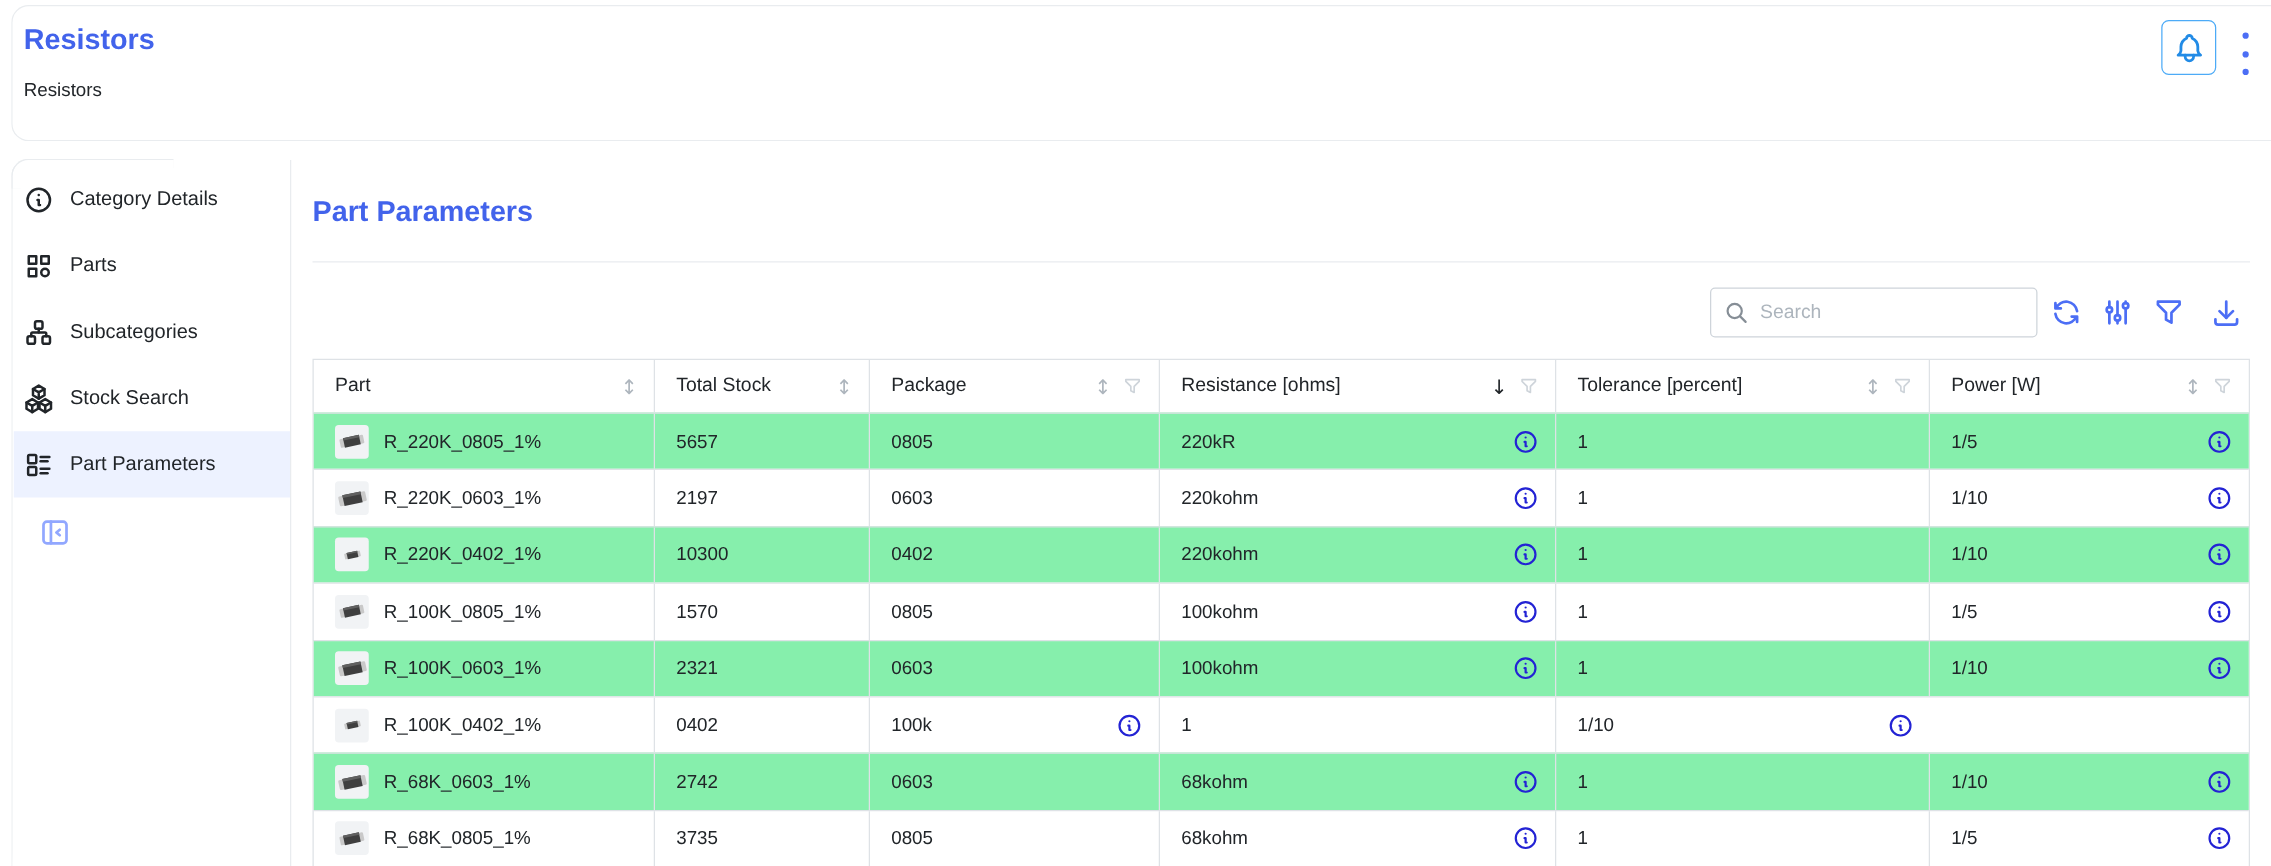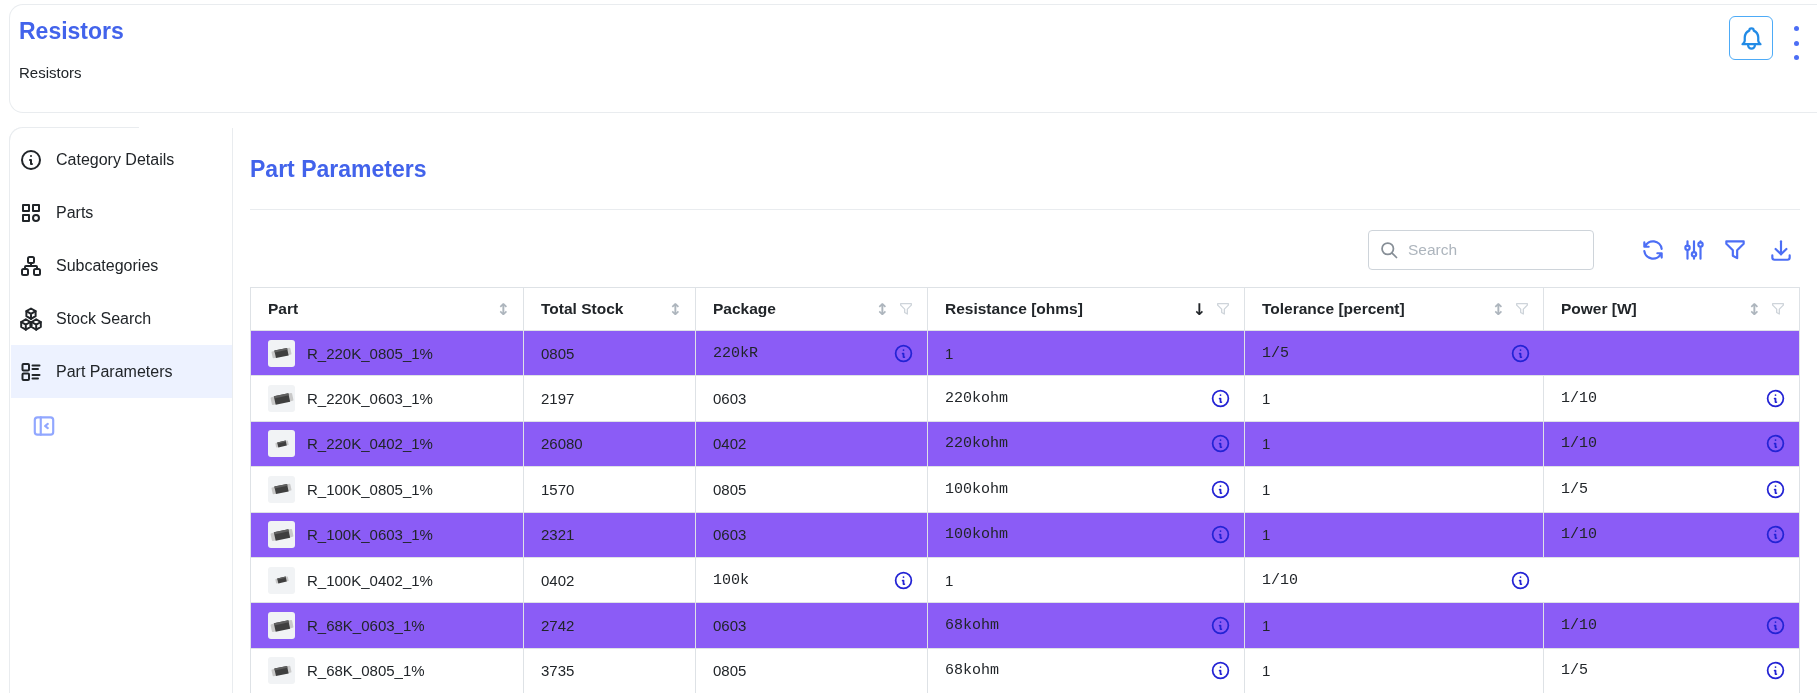--- a/index.html
+++ b/index.html
@@ -34,45 +34,45 @@
   .sidebar-nav { position:absolute; left:11px; top:133px; width:221px; }
   .nav-item { display:flex; align-items:center; height:53px; padding-left:8px; gap:13px;
     font-size:16px; color:#212529; cursor:pointer; }
   .nav-item.active { background:#edf2ff; }
   .nav-item .nav-ic { width:24px; height:24px; color:#212529; flex:0 0 auto; }
   .collapse-btn { position:absolute; left:31px; top:413px; width:26px; height:26px; color:#91a7ff; cursor:pointer; }
 
   
   .panel-title { position:absolute; left:250px; top:156px; font-size:23px; font-weight:700; color:#4263eb; }
   .panel-divider { position:absolute; left:250px; top:209px; width:1550px; height:1px; background:#e9ecef; }
-  .search-box { position:absolute; left:1368px; top:230px; width:226px; height:40px;
+  .search-box { position:absolute; left:1368px; top:230px; width:262px; height:40px;
     border:1px solid #ced4da; border-radius:4px; background:#fff; display:flex; align-items:center; padding:0 10px; gap:8px; }
   .search-box .mag { color:#868e96; flex:0 0 auto; }
   .search-box input { border:none; outline:none; flex:1; font-size:15.5px; font-family:inherit; color:#212529; min-width:0; }
   .search-box input::placeholder { color:#adb5bd; }
   .tb-ic { position:absolute; top:237px; width:26px; height:26px; color:#4c6ef5; cursor:pointer; }
   .tb-refresh { left:1640px; } .tb-adjust { left:1681px; } .tb-filter { left:1722px; } .tb-download { left:1768px; }
 
   
   .ptable { position:absolute; left:250px; top:287px; width:1550px; border:1px solid #dee2e6; background:#fff; }
   .trow { display:grid; grid-template-columns:273px 172px 232px 317px 299px 255px; height:45.4px; border-top:1px solid #dee2e6; }
   .trow.thead { height:42px; border-top:none; }
   .tcell { display:flex; align-items:center; padding:0 13px 0 17px; border-right:1px solid #dee2e6;
     font-size:15px; overflow:hidden; white-space:nowrap; }
   .tcell:last-child { border-right:none; }
-  .thead .tcell { font-size:15.5px; font-weight:700;justify-content:center; }
-  .trow.odd { background:#8b5cf6; }
+  .thead .tcell { font-size:15.5px; font-weight:400;justify-content:center; }
+  .trow.odd { background:#86efac; }
   .hlabel { margin-right:auto; }
   .sort-glyph { font-size:16px; color:#adb5bd; margin-left:8px; font-family:"DejaVu Sans", sans-serif; }
   .sort-glyph.desc { color:#212529; }
   .funnel { color:#ced4da; margin-left:9px; }
   .part-thumb { width:27px; height:27px; border-radius:3px; background:#f1f3f5;
     display:flex; align-items:center; justify-content:center; margin-right:12px; flex:0 0 auto; }
   .chip-0603 svg { width:24px; } .chip-0805 svg { width:21px; } .chip-0402 svg { width:14px; }
-  .cell-spread { justify-content:space-between;font-family:Liberation Mono, monospace; }
+  .cell-spread { justify-content:space-between; }
   .info-ic { width:21px; height:21px; color:#2323d4; cursor:pointer; flex:0 0 auto; }
 </style>
 </head>
 <body>
 
 <div class="header-frame"></div>
 <div class="main-frame"></div>
 <div class="main-frame-corner"></div>
 <div class="sidebar-divider"></div>
 
@@ -258,20 +258,23 @@
                 <rect x="1" y="3" width="5" height="8" rx="1" fill="#c9c9c9"></rect>
                 <rect x="18" y="3" width="5" height="8" rx="1" fill="#c9c9c9"></rect>
                 <rect x="4.6" y="2.6" width="14.8" height="8.8" fill="#3f3f3f"></rect>
                 <rect x="4.6" y="2.6" width="14.8" height="2.2" fill="#606060"></rect>
               </g>
             </svg>
           </span>
           <span>R_220K_0805_1%</span>
         </div>
         <div class="tcell">
+          <span>5657</span>
+        </div>
+        <div class="tcell">
           <span>0805</span>
         </div>
         <div class="tcell cell-spread">
           <span>220kR</span>
           <span class="info-ic">
             <svg class="stroke-ic" viewBox="0 0 24 24" width="21" height="21">
               <circle cx="12" cy="12" r="9"></circle>
               <path d="M12 8h.01"></path>
               <path d="M11 12h1v4h1"></path>
             </svg>
@@ -343,21 +346,21 @@
                 <rect x="1" y="3" width="5" height="8" rx="1" fill="#c9c9c9"></rect>
                 <rect x="18" y="3" width="5" height="8" rx="1" fill="#c9c9c9"></rect>
                 <rect x="4.6" y="2.6" width="14.8" height="8.8" fill="#3f3f3f"></rect>
                 <rect x="4.6" y="2.6" width="14.8" height="2.2" fill="#606060"></rect>
               </g>
             </svg>
           </span>
           <span>R_220K_0402_1%</span>
         </div>
         <div class="tcell">
-          <span>26080</span>
+          <span>10300</span>
         </div>
         <div class="tcell">
           <span>0402</span>
         </div>
         <div class="tcell cell-spread">
           <span>220kohm</span>
           <span class="info-ic">
             <svg class="stroke-ic" viewBox="0 0 24 24" width="21" height="21">
               <circle cx="12" cy="12" r="9"></circle>
               <path d="M12 8h.01"></path>

